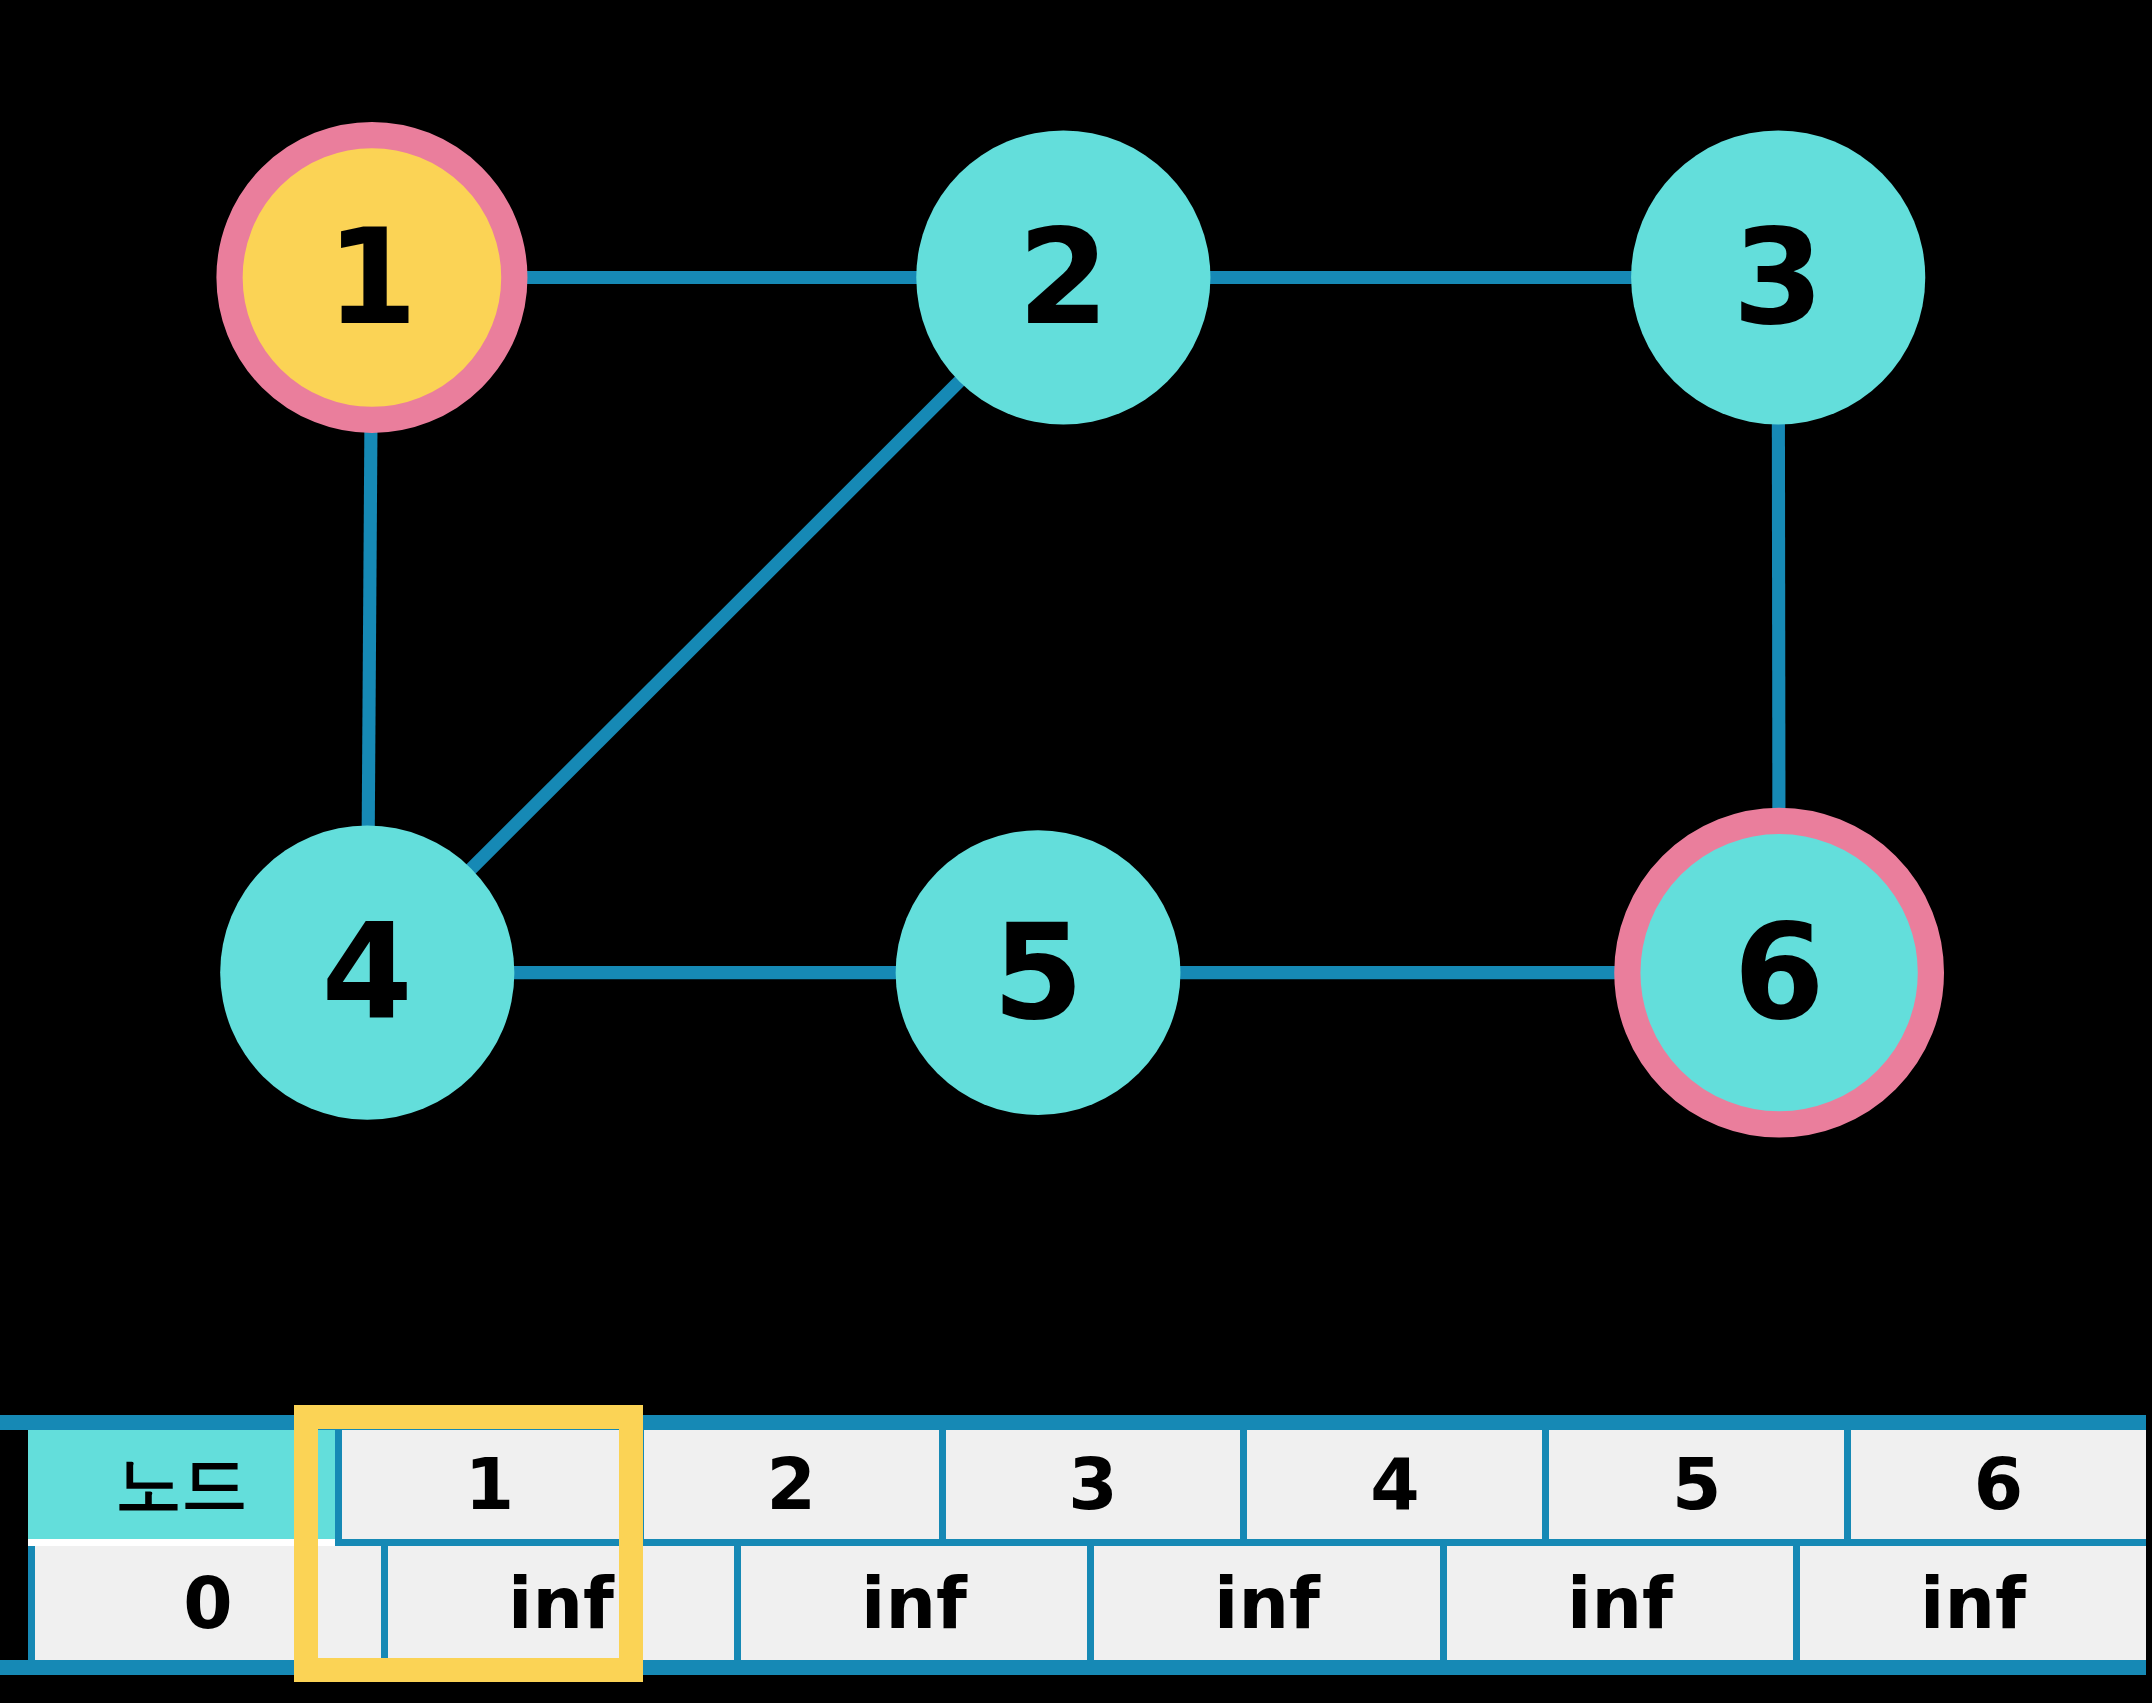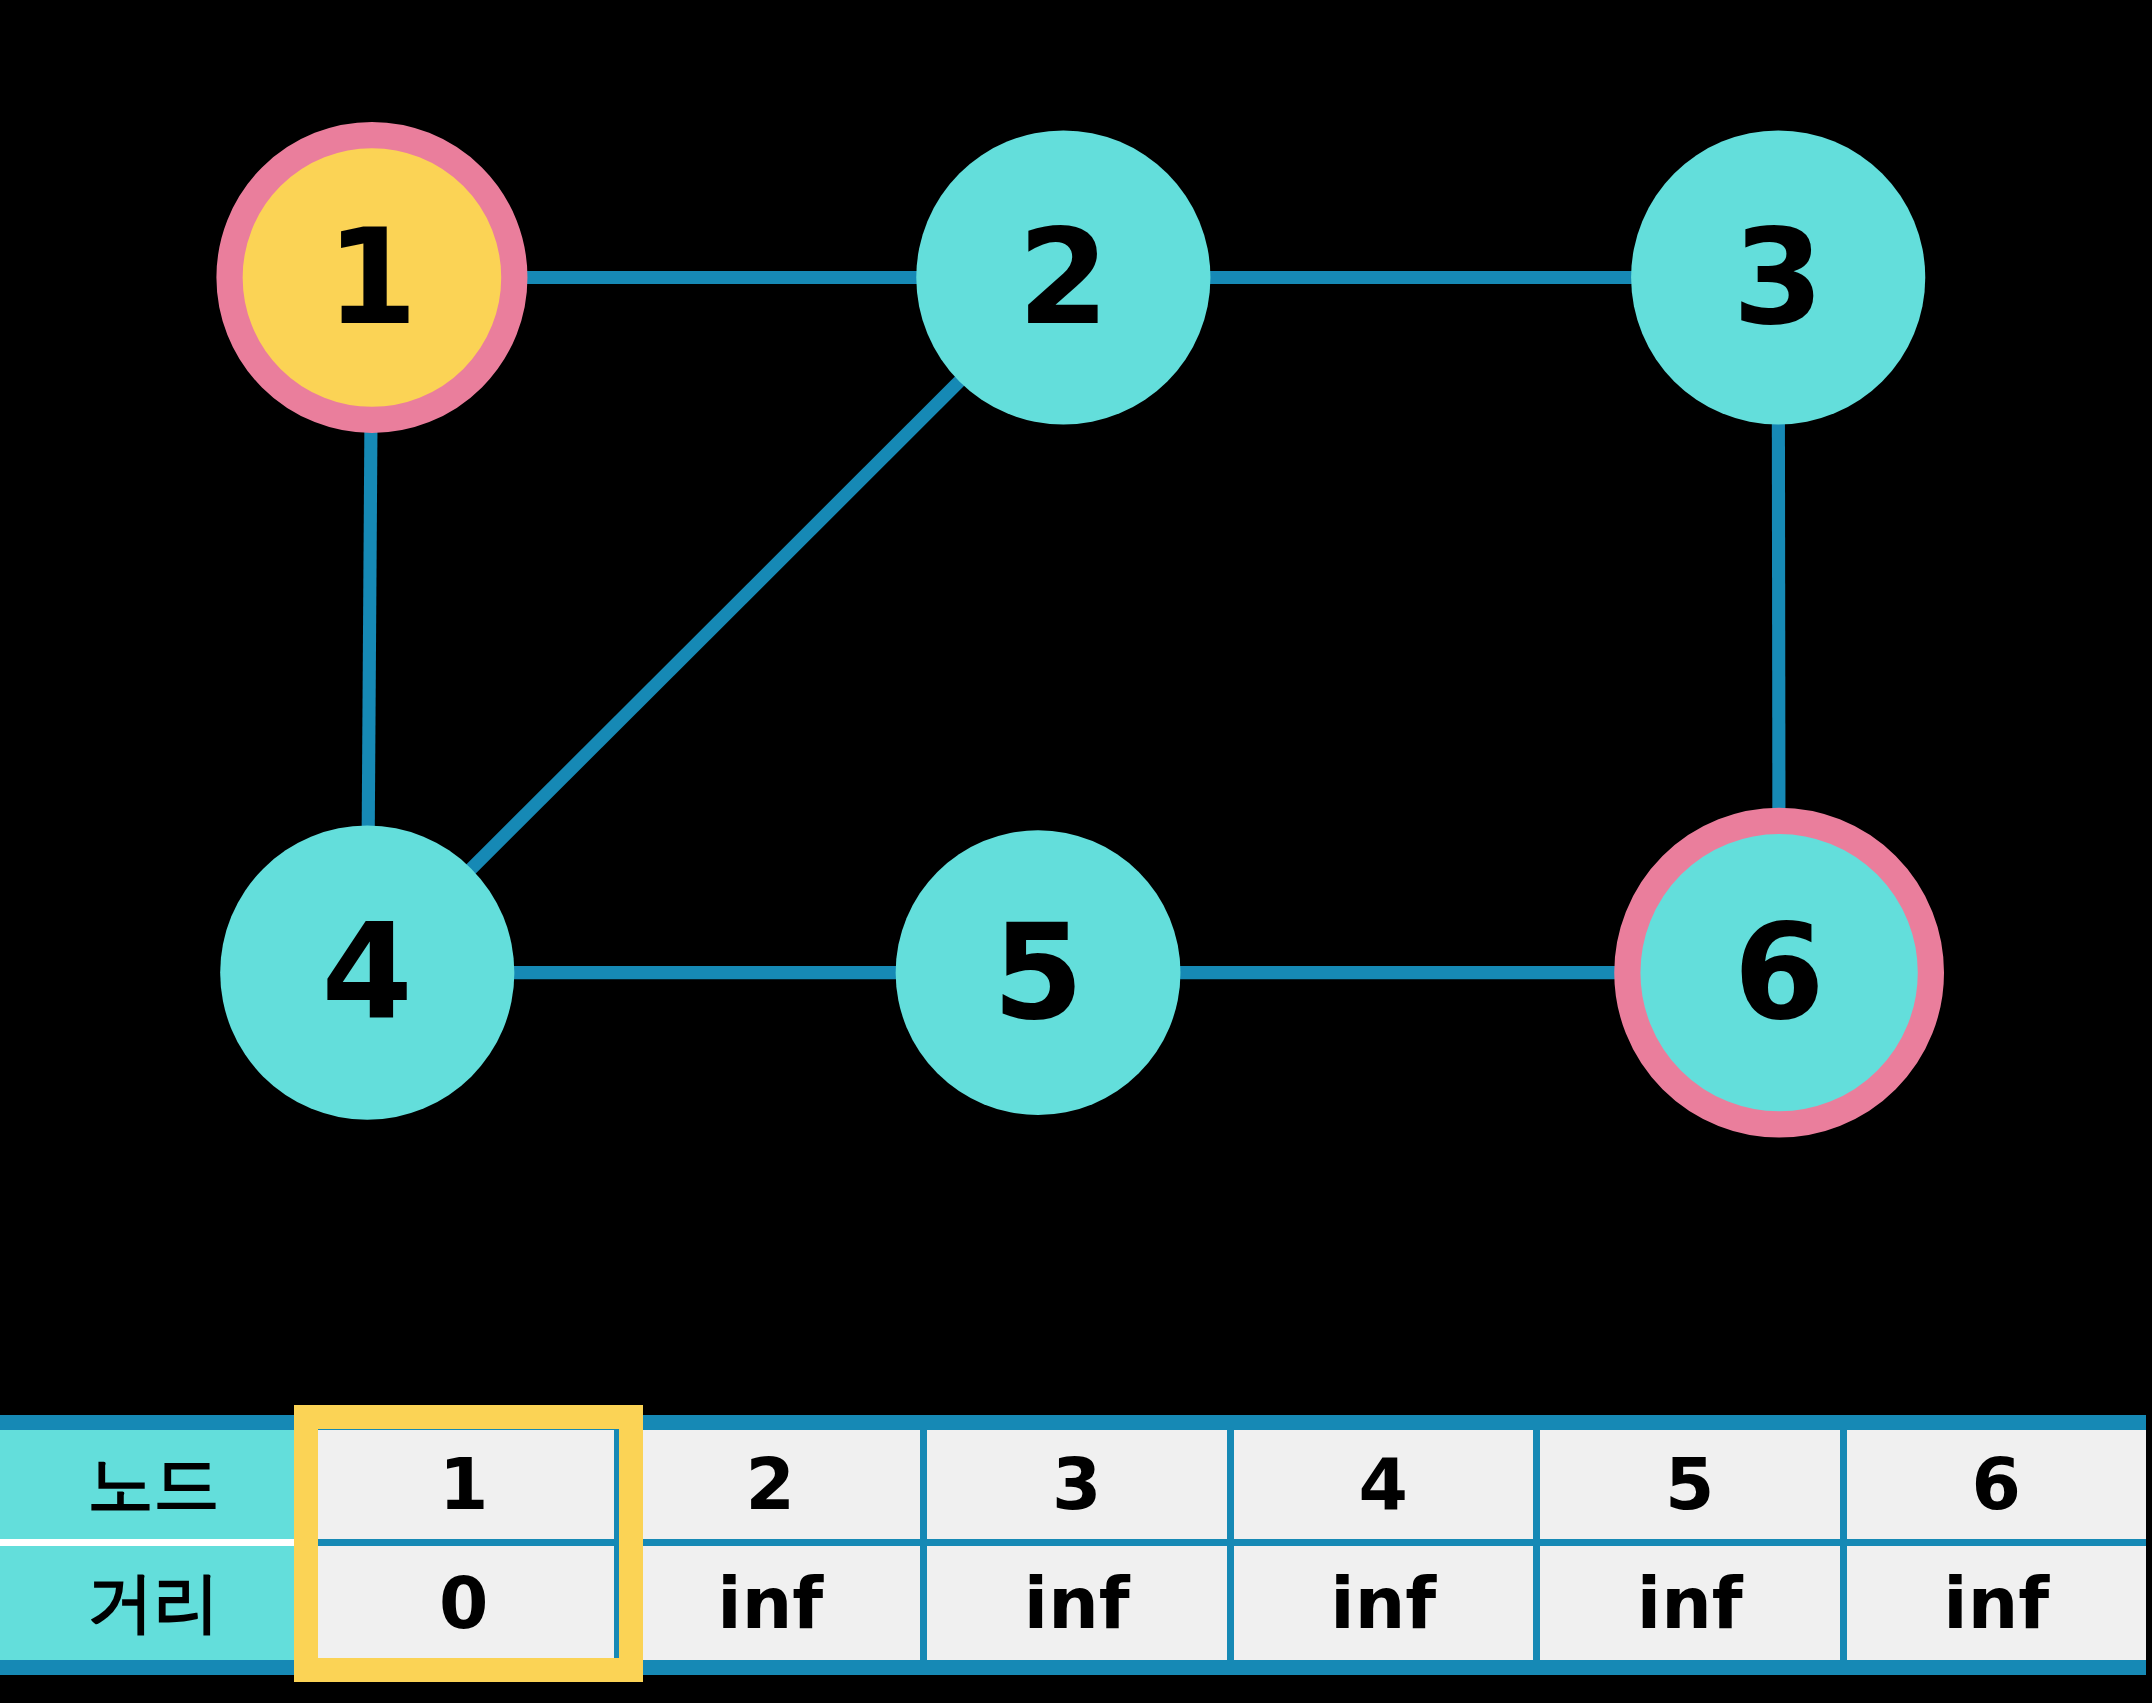--- a/index.html
+++ b/index.html
@@ -23,21 +23,21 @@
   svg.graph text{
     font-family:"DejaVu Sans", sans-serif;
     font-weight:bold;
     font-size:140px;
     fill:var(--txt);
   }
   .dist-table{
     position:absolute;left:0;top:1415px;width:2146px;
   }
   .bar{height:15px;background:var(--blue);}
-  .trow{display:flex;}
+  .trow{display:flex;padding-left:28px;}
   .trow.first{height:116px;}
   .trow.second{height:114px;}
   .cell{
     display:flex;align-items:center;justify-content:center;
     box-sizing:border-box;
     font-weight:bold;font-size:71px;color:var(--txt);
     line-height:1;
   }
   .cell.head{width:307px;flex:none;background:var(--teal);font-size:66px;}
   .cell.data{flex:1;background:var(--cellbg);border-left:7.5px solid var(--blue);}
@@ -84,21 +84,20 @@
     <div class="trow first">
       <div class="cell head">노드</div>
     <div class="cell data">1</div>
         <div class="cell data">2</div>
         <div class="cell data">3</div>
         <div class="cell data">4</div>
         <div class="cell data">5</div>
         <div class="cell data">6</div>
       </div>
     <div class="trow second">
-      <div class="cell head">거리</div>
     <div class="cell data">0</div>
         <div class="cell data">inf</div>
         <div class="cell data">inf</div>
         <div class="cell data">inf</div>
         <div class="cell data">inf</div>
         <div class="cell data">inf</div>
       </div>
     <div class="bar"></div>
   </div>
 

